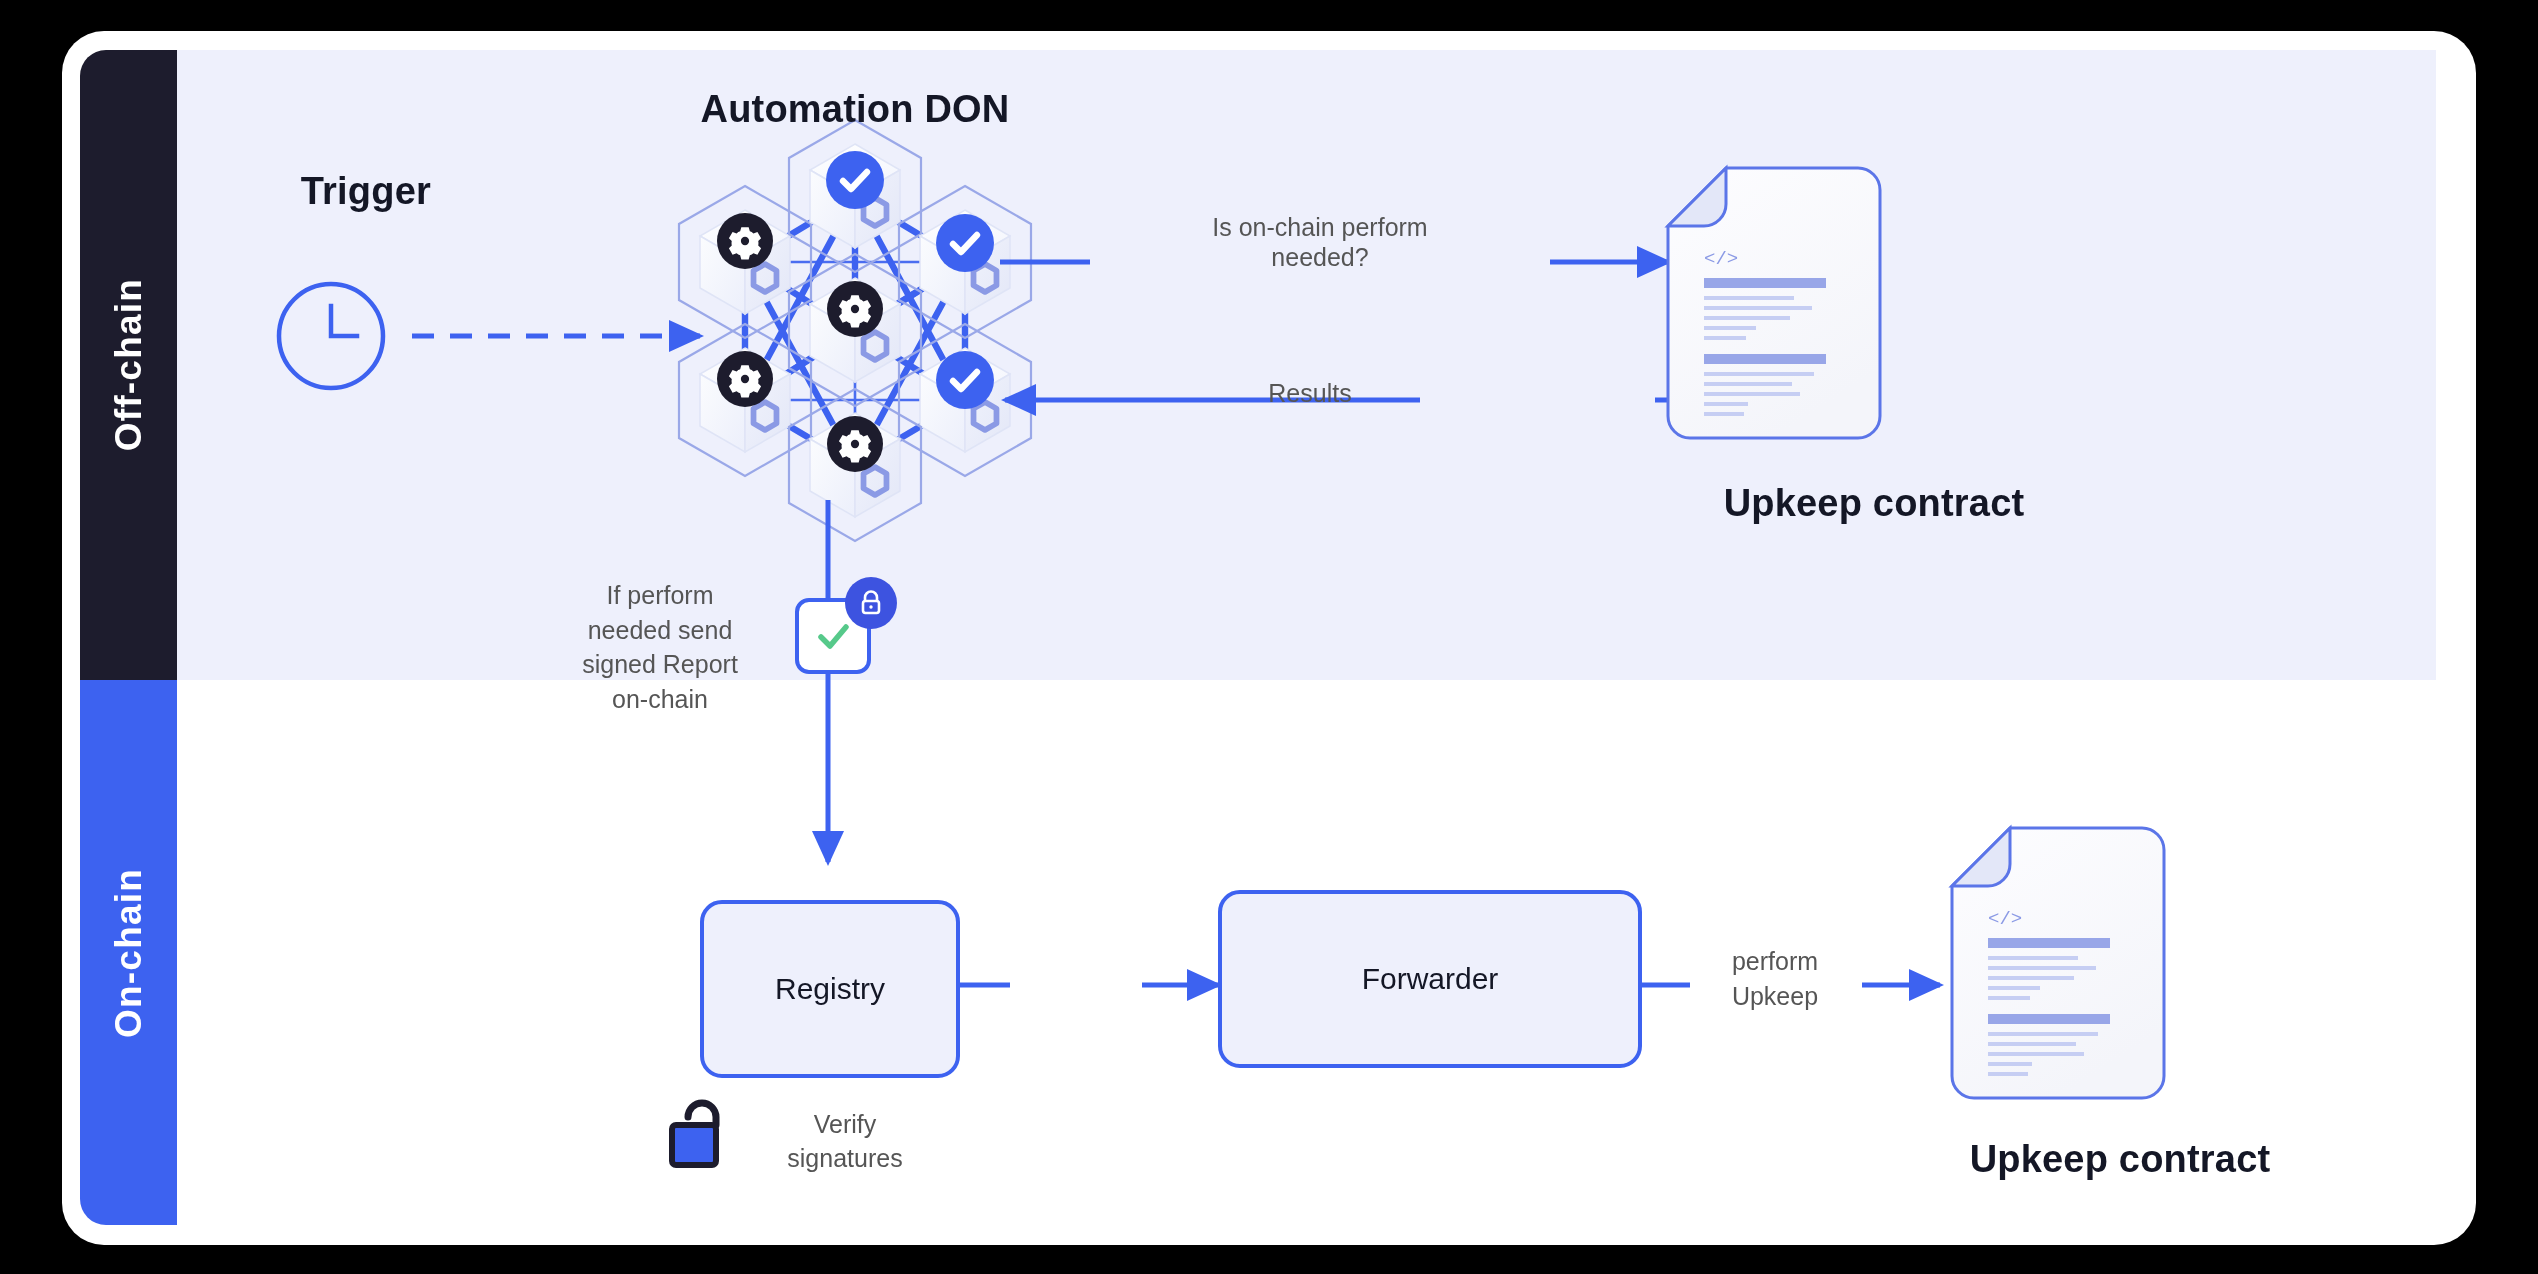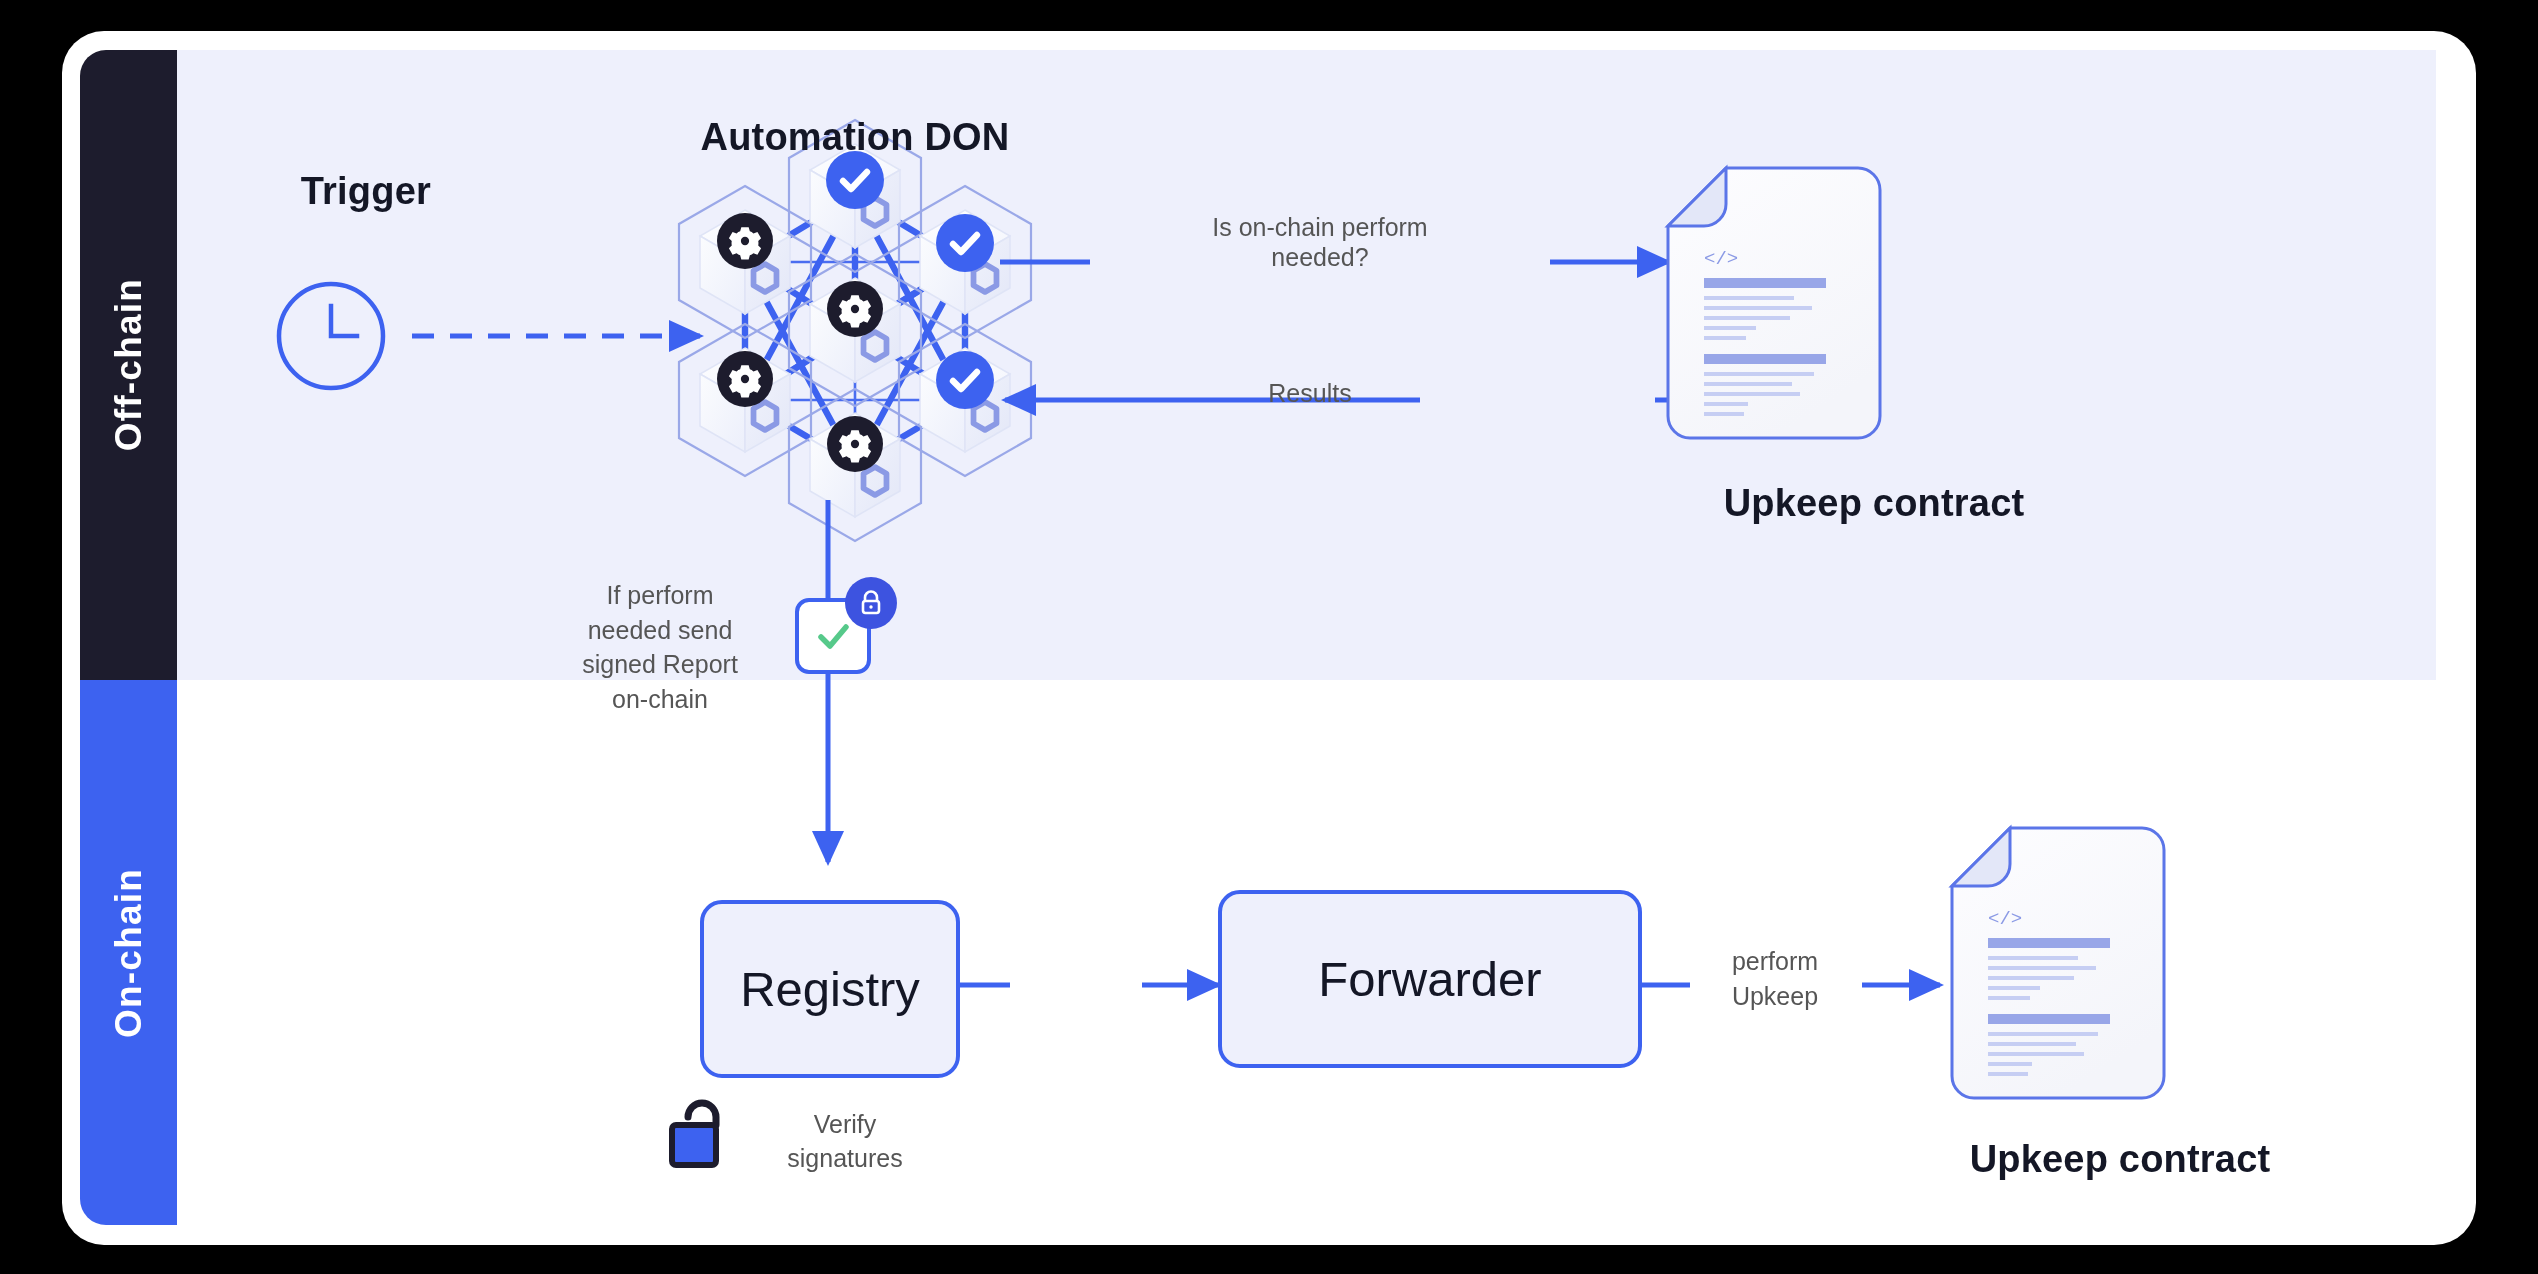--- a/index.html
+++ b/index.html
@@ -28,21 +28,21 @@
        font-family:"Liberation Sans",sans-serif;text-align:center;}
   .hdr{position:absolute;color:#141726;font-weight:700;font-size:38px;
        font-family:"Liberation Sans",sans-serif;text-align:center;letter-spacing:.2px;}
 
   
   svg.layer{position:absolute;left:0;top:0;width:2538px;height:1274px;overflow:visible;pointer-events:none;}
 
   
   .rbox{position:absolute;background:#eef0fc;border:4px solid #3d62f0;border-radius:22px;
         display:flex;align-items:center;justify-content:center;
-        color:#141726;font-size:49px;font-family:"Liberation Sans",sans-serif;}
+        color:#141726;font-size:30px;font-family:"Liberation Sans",sans-serif;}
 
   
   .sigbox{position:absolute;left:795px;top:598px;width:68px;height:68px;background:#fff;
           border:4px solid #3d62f0;border-radius:14px;display:flex;align-items:center;justify-content:center;}
   .lockbadge{position:absolute;left:845px;top:577px;width:52px;height:52px;border-radius:50%;background:#3d53e0;
           display:flex;align-items:center;justify-content:center;}
 </style>
 </head>
 <body>
 
@@ -272,21 +272,21 @@
         <rect x="36" y="214" width="88" height="4"></rect>
         <rect x="36" y="224" width="96" height="4"></rect>
         <rect x="36" y="234" width="44" height="4"></rect>
         <rect x="36" y="244" width="40" height="4"></rect>
       </g>
     </g>
   </svg>
 
   <div class="hdr" style="left:231px;top:170px;width:200px;text-align:right;">Trigger</div>
 
-  <div class="hdr" style="left:605px;top:88px;width:500px;margin-top:28px;">Automation DON</div>
+  <div class="hdr" style="left:605px;top:88px;width:500px;">Automation DON</div>
 
   <div class="txt" style="left:1080px;top:212px;width:480px;">
     <div>Is on-chain perform</div>
     <div>needed?</div>
   </div>
 
   <div class="txt" style="left:1180px;top:378px;width:260px;">Results</div>
 
   <div class="hdr" style="left:1544px;top:482px;width:660px;">Upkeep contract</div>
 

